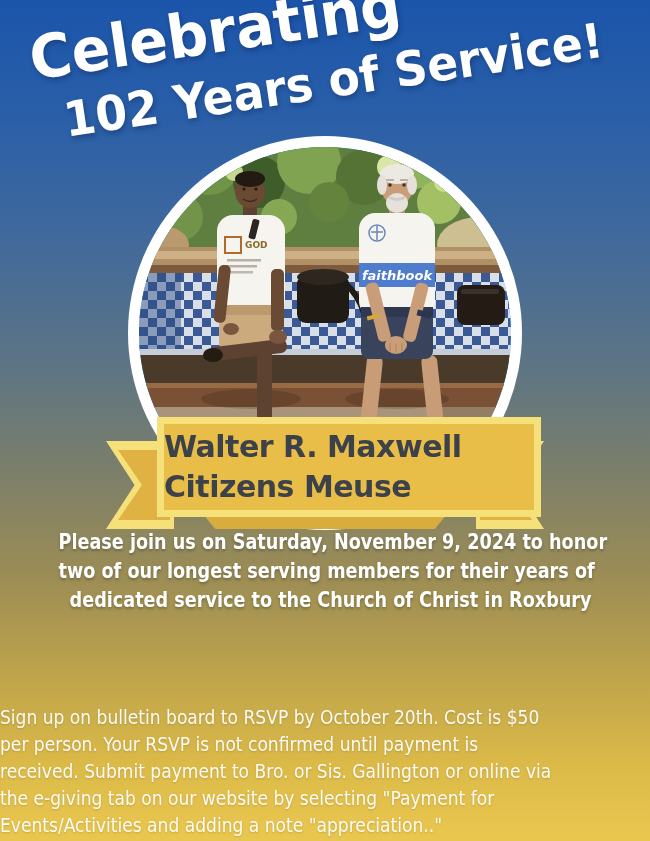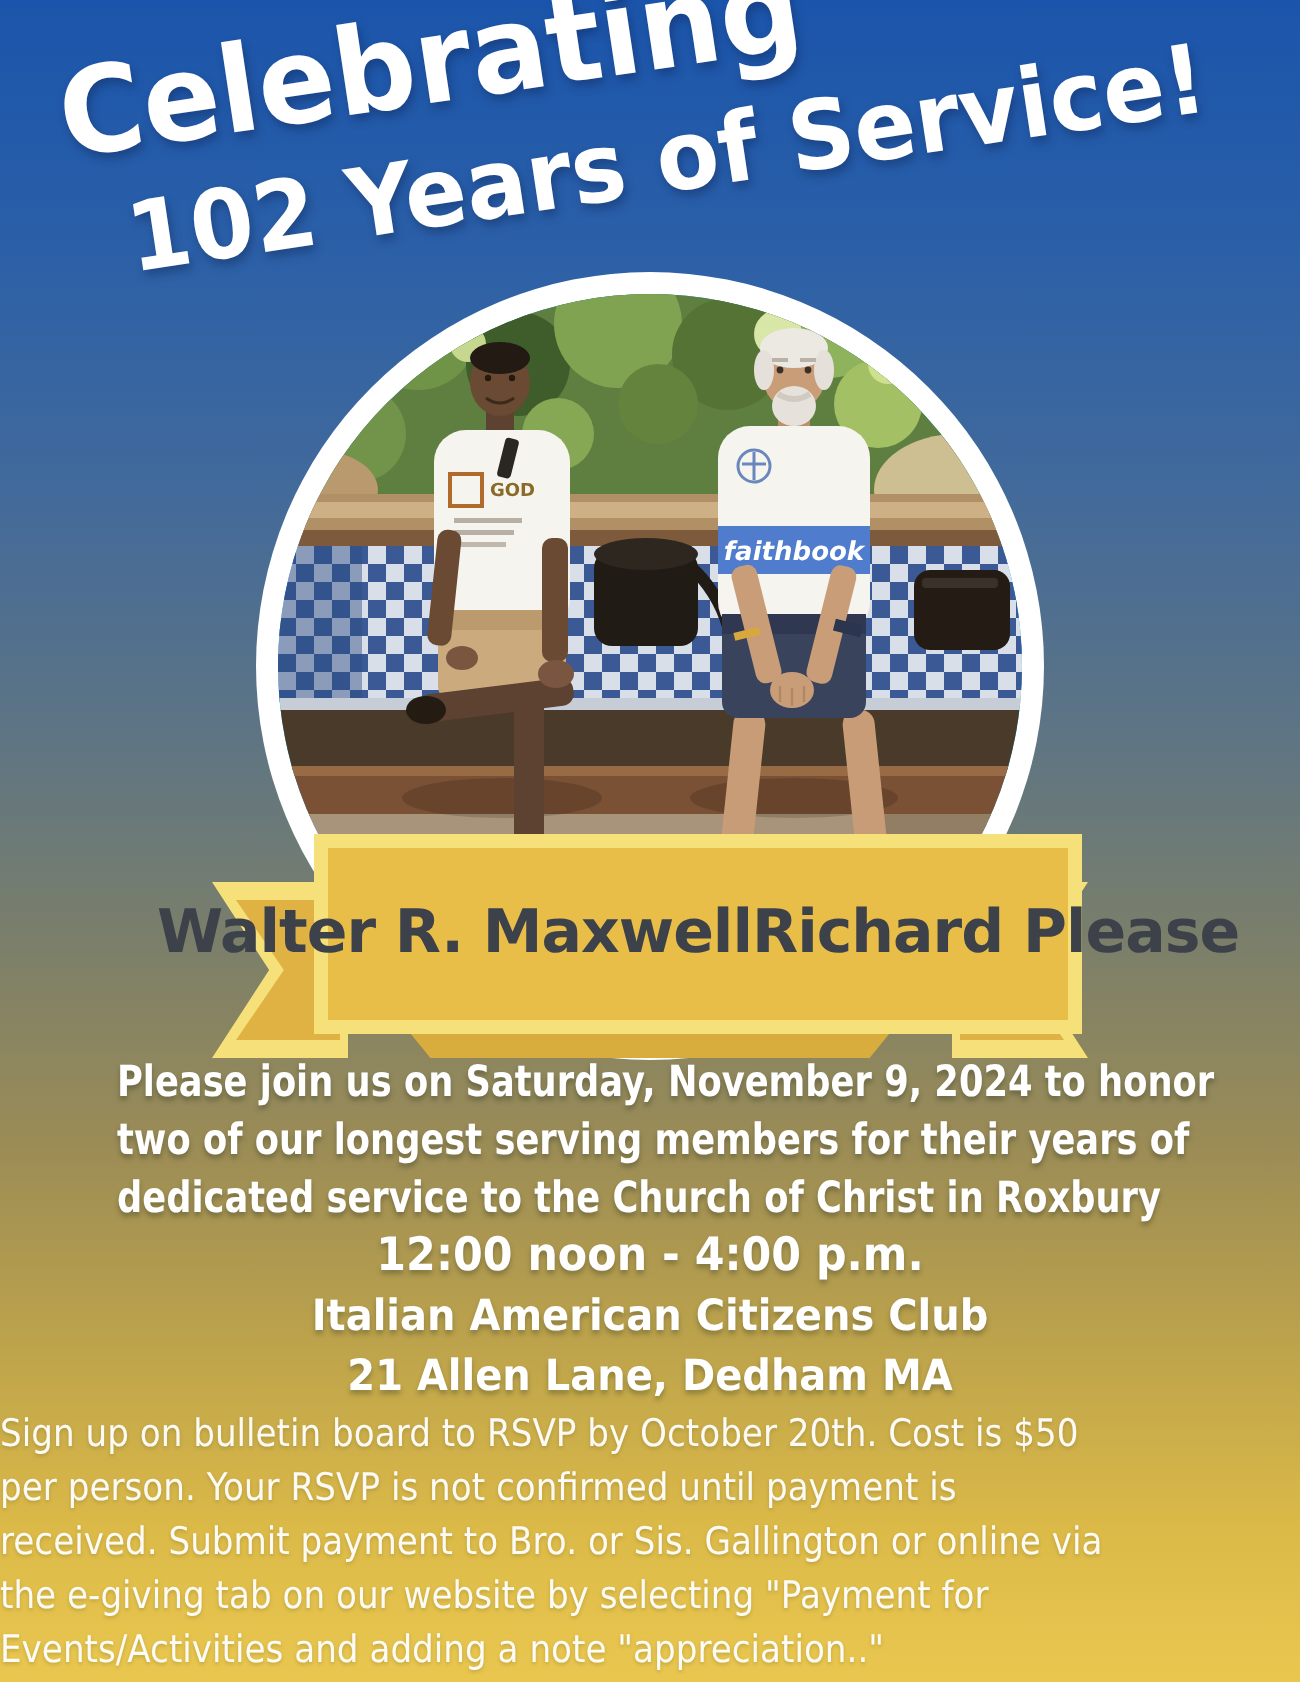--- a/index.html
+++ b/index.html
@@ -26,25 +26,25 @@
   .tail{position:absolute;top:441px;width:68px;height:88px;background:#f6e079;z-index:2;}
   .tail.left{left:106px;clip-path:polygon(0 0,100% 0,100% 100%,0 100%,42% 50%);}
   .tail.right{left:476px;clip-path:polygon(0 0,100% 0,58% 50%,100% 100%,0 100%);}
   .tail-inner{position:absolute;top:9px;width:52px;height:70px;background:#e0b243;}
   .tail.left .tail-inner{left:12px;clip-path:polygon(0 0,100% 0,100% 100%,0 100%,46% 50%);}
   .tail.right .tail-inner{left:4px;clip-path:polygon(0 0,100% 0,54% 50%,100% 100%,0 100%);}
   .ribbon-fold{position:absolute;left:203px;top:514px;width:244px;height:15px;background:#d8ac3d;
     clip-path:polygon(0 0,100% 0,95% 100%,5% 100%);z-index:2;}
   .ribbon-panel{position:absolute;left:157px;top:417px;width:384px;height:100px;box-sizing:border-box;
     background:#e8bd48;border:7px solid #f6e079;z-index:3;
-    display:flex;flex-direction:row;justify-content:center;align-items:center;}
+    display:flex;flex-direction:column;justify-content:center;align-items:flex-start;}
   .name{font-size:30px;font-weight:bold;color:#3d424a;line-height:40px;white-space:nowrap;
     letter-spacing:-.5px;}
   
-  .invite{position:absolute;top:527px;left:0;width:650px;text-align:left;z-index:5;}
+  .invite{position:absolute;top:527px;left:0;width:650px;text-align:right;z-index:5;}
   .invite .line{color:#fff;font-weight:bold;font-size:21.5px;line-height:29px;white-space:nowrap;
     transform:scaleX(.82);transform-origin:center;text-shadow:0 2px 3px rgba(50,55,35,.4);}
   .details{position:absolute;top:612px;left:0;width:650px;text-align:center;z-index:5;}
   .details .time{color:#fff;font-weight:bold;font-size:23px;line-height:32px;white-space:nowrap;
     transform:scaleX(.93);transform-origin:center;text-shadow:0 2px 3px rgba(50,55,35,.35);}
   .details .venue,.details .address{color:#fff;font-weight:bold;font-size:21.5px;line-height:30px;
     white-space:nowrap;transform:scaleX(.93);transform-origin:center;
     text-shadow:0 2px 3px rgba(50,55,35,.35);}
   .rsvp{position:absolute;top:704px;left:0;width:632px;z-index:5;}
   .rsvp .line{color:rgba(255,255,255,.95);font-size:19px;line-height:27px;white-space:nowrap;
@@ -185,34 +185,29 @@
   <div class="tail left">
     <div class="tail-inner"></div>
   </div>
   <div class="tail right">
     <div class="tail-inner"></div>
   </div>
   <div class="ribbon-fold"></div>
 
   <div class="ribbon-panel">
     <div class="name">Walter R. Maxwell</div>
-    <div class="name">Richard Please</div>
+    <div class="name">Citizens Meuse</div>
   </div>
 
   <div class="invite">
     <div class="line">Please join us on Saturday, November 9, 2024 to honor</div>
     <div class="line">two of our longest serving members for their years of</div>
     <div class="line">dedicated service to the Church of Christ in Roxbury</div>
   </div>
 
-  <div class="details">
-    <div class="time">12:00 noon - 4:00 p.m.</div>
-    <div class="venue">Italian American Citizens Club</div>
-    <div class="address">21 Allen Lane, Dedham MA</div>
-  </div>
 
   <div class="rsvp">
     <div class="line">Sign up on bulletin board to RSVP by October 20th. Cost is $50</div>
     <div class="line">per person. Your RSVP is not confirmed until payment is</div>
     <div class="line">received. Submit payment to Bro. or Sis. Gallington or online via</div>
     <div class="line">the e-giving tab on our website by selecting "Payment for</div>
     <div class="line">Events/Activities and adding a note "appreciation.."</div>
   </div>
 
 </div>

